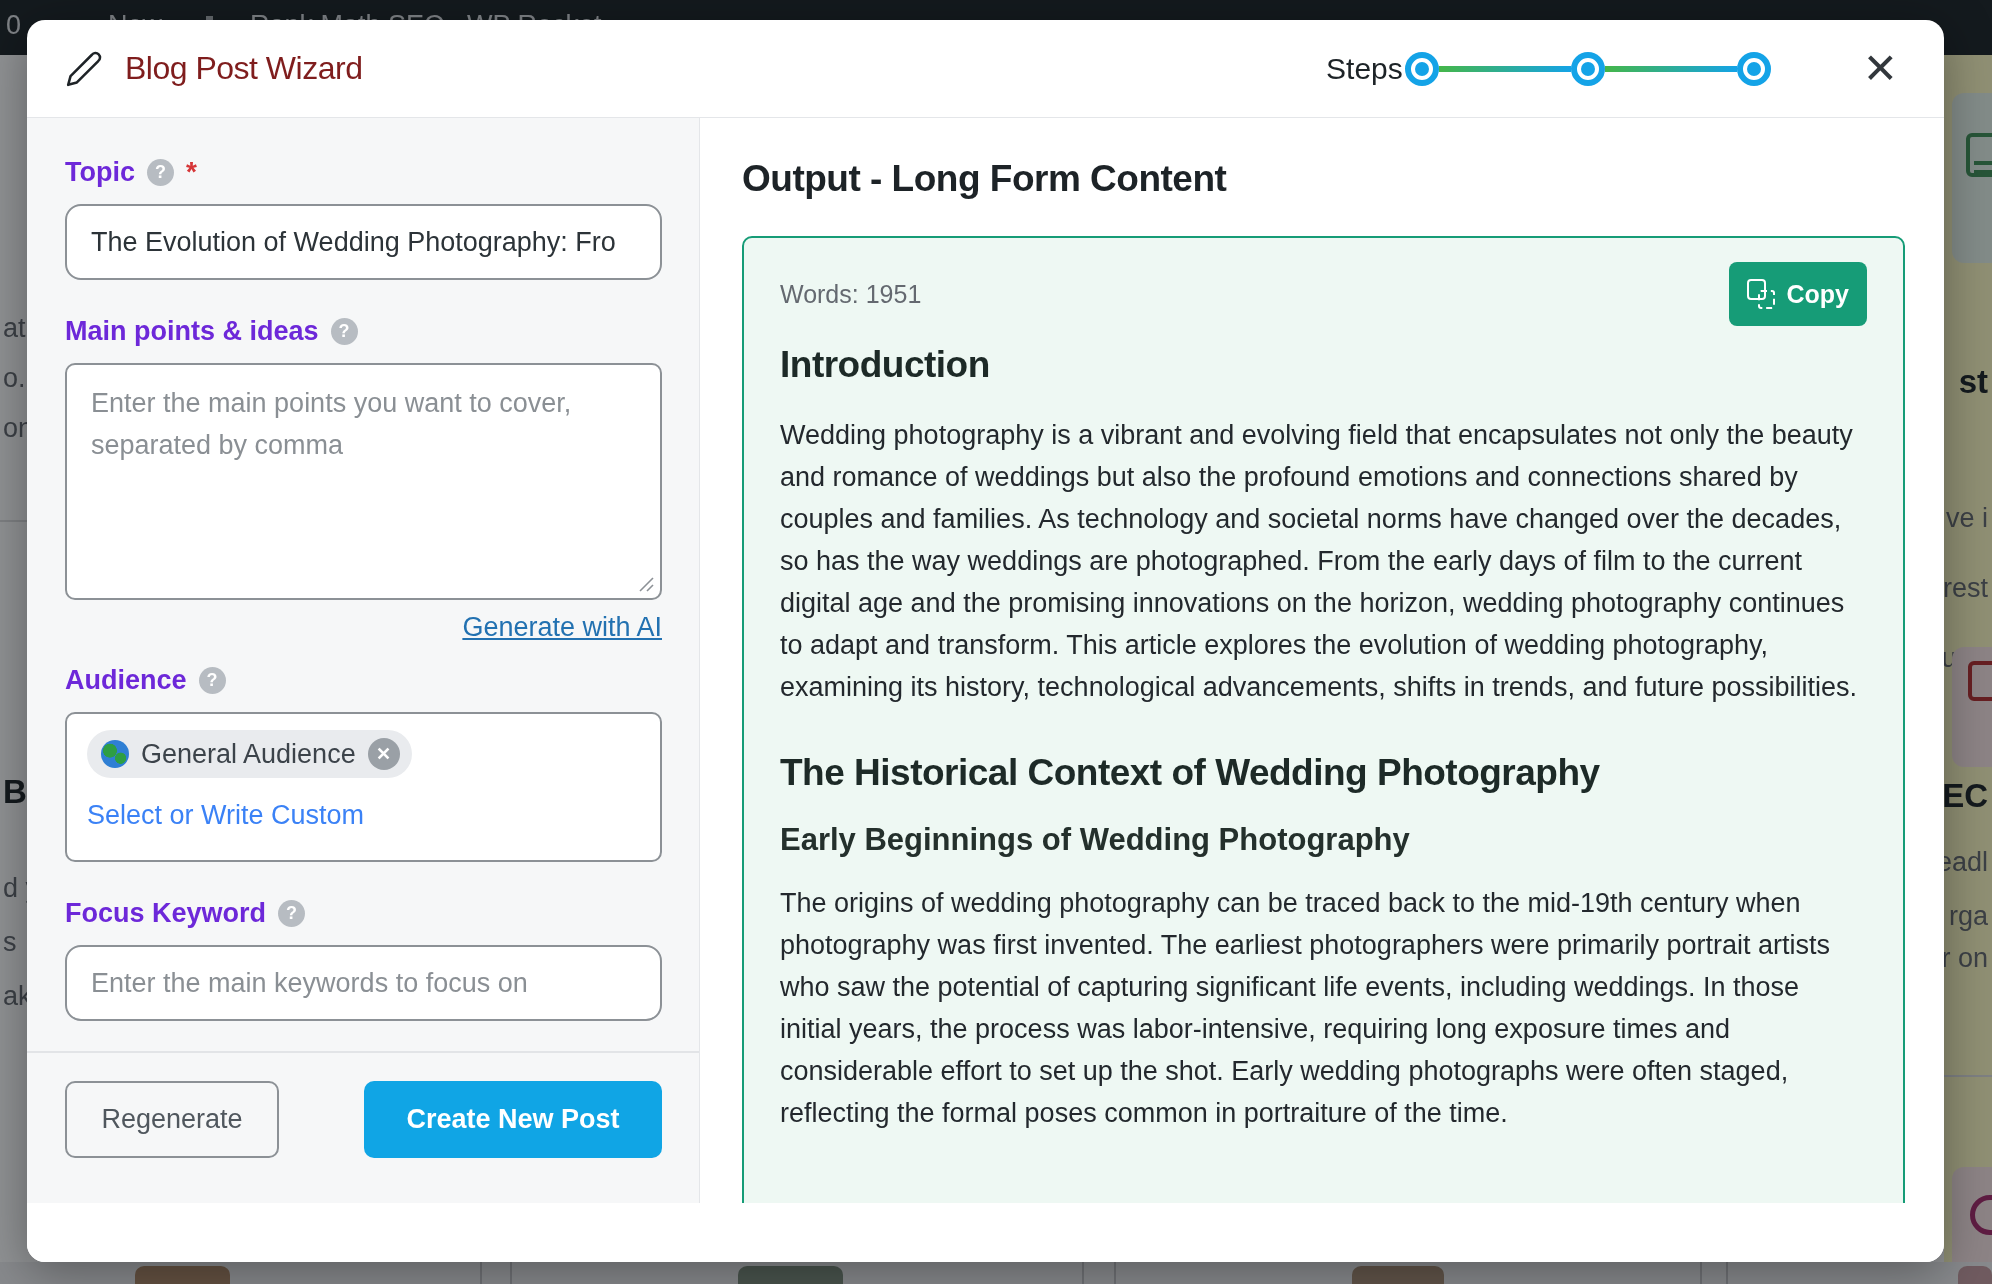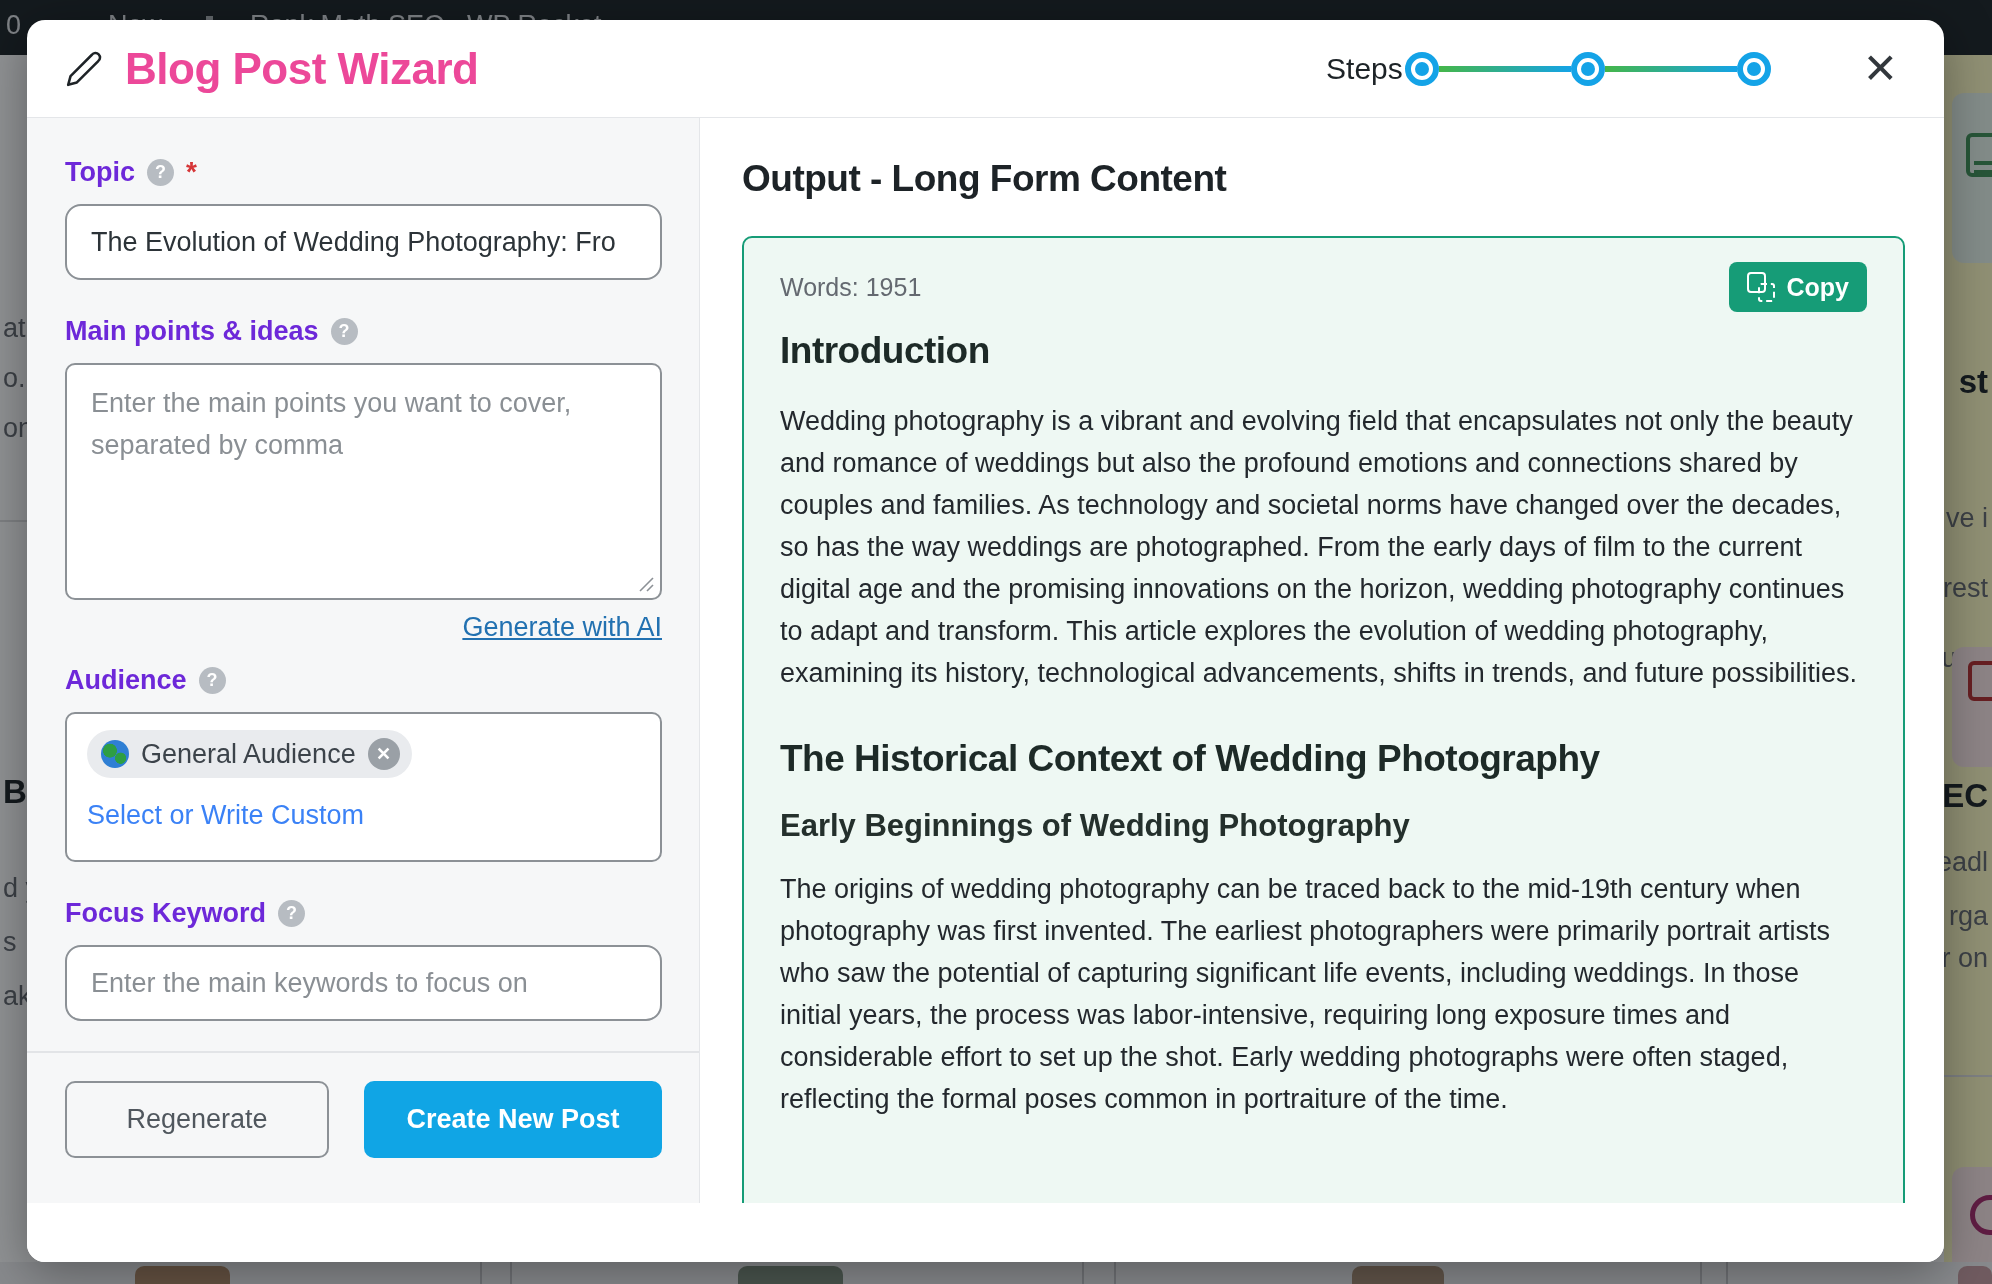--- a/index.html
+++ b/index.html
@@ -44,21 +44,21 @@
   .overlay { position:absolute; inset:0; background:rgba(12,16,20,0.45); z-index:1; }
 
   
   .modal { position:absolute; left:27px; top:20px; width:1917px; height:1242px;
     background:#fff; border-radius:18px; z-index:2; overflow:hidden;
     box-shadow:0 10px 50px rgba(0,0,0,0.35); display:flex; flex-direction:column; }
 
   .modal-header { height:98px; flex:0 0 98px; display:flex; align-items:center;
     padding:0 40px 0 38px; border-bottom:1px solid #e4e6e9; }
   .pencil-icon { width:38px; height:38px; margin-right:22px; flex:0 0 auto; }
-  .modal-title { font-size:44px; font-weight:bold; color:#ec4899; letter-spacing:-0.5px; }
+  .modal-title { font-size:32px; font-weight:normal; color:#7f1d1d; letter-spacing:-0.5px; }
   .header-spacer { flex:1; }
   .steps-wrap { display:flex; align-items:center; margin-right:86px; }
   .steps-label { font-size:30px; color:#1d2327; margin-right:2px; }
   .step-dot { width:34px; height:34px; border-radius:50%; border:6px solid #14a3e7;
     background:#fff; display:flex; align-items:center; justify-content:center; flex:0 0 auto; }
   .step-dot i { display:block; width:14px; height:14px; border-radius:50%; background:#14a3e7; }
   .step-link { width:132px; height:6px; background:linear-gradient(90deg,#45b649,#14a3e7); flex:0 0 auto; }
   .close-btn { font-size:42px; font-weight:300; color:#32373c; line-height:1;
     background:none; border:none; cursor:pointer; padding:0 6px; }
 
@@ -94,36 +94,36 @@
       radial-gradient(circle at 32% 38%, #2e9e44 0 26%, transparent 28%),
       radial-gradient(circle at 70% 65%, #2e9e44 0 20%, transparent 22%),
       #2f7fd4; }
   .aud-tag-label { font-size:27px; color:#3c434a; }
   .tag-remove { width:32px; height:32px; border-radius:50%; background:#9aa0a6; border:none;
     color:#fff; font-size:18px; font-weight:bold; display:flex; align-items:center;
     justify-content:center; cursor:pointer; }
   .aud-placeholder { font-size:27px; color:#3b82f6; margin-top:22px; }
   .panel-divider { border-top:2px solid #e2e4e7; margin:30px -38px 28px -38px; }
   .btn-row { display:flex; justify-content:space-between; width:597px; }
-  .btn-secondary { width:264px; height:77px; background:transparent; border:2px solid #8c9196;
+  .btn-secondary { width:214px; height:77px; background:transparent; border:2px solid #8c9196;
     border-radius:10px; font-size:27px; color:#50575e; cursor:pointer;
     font-family:"Liberation Sans", sans-serif; }
   .btn-primary { width:298px; height:77px; background:#10a5e5; border:none; border-radius:10px;
     font-size:27px; font-weight:bold; color:#fff; cursor:pointer;
     font-family:"Liberation Sans", sans-serif; }
 
   
   .right-panel { flex:1; padding:40px 39px 0 42px; overflow:hidden; }
   .output-heading { font-size:37px; font-weight:bold; color:#1d2327; letter-spacing:-0.5px; margin-bottom:36px; }
   .output-box { width:1163px; height:990px; background:#eef8f3; border:2px solid #169c77;
     border-radius:10px; padding:24px 36px 0 36px; overflow:hidden; }
   .output-top-row { display:flex; justify-content:space-between; align-items:center; margin-bottom:18px; }
   .word-count { font-size:25px; color:#646970; }
   .copy-btn { display:flex; align-items:center; gap:12px; background:#169c77; border:none;
-    border-radius:8px; padding:10px 18px; color:#fff; font-size:25px; font-weight:bold;
+    border-radius:8px; padding:17px 18px; color:#fff; font-size:25px; font-weight:bold;
     cursor:pointer; font-family:"Liberation Sans", sans-serif; }
   .copy-icon { position:relative; width:28px; height:30px; flex:0 0 auto; }
   .copy-icon .front { position:absolute; left:0; top:0; width:19px; height:21px;
     border:2.5px solid #fff; border-radius:4px; }
   .copy-icon .back { position:absolute; right:0; bottom:0; width:17px; height:19px;
     border:2px dashed #fff; border-radius:3px; }
   .out-h2 { font-size:37px; font-weight:bold; color:#1d2a27; letter-spacing:-0.5px;
     margin:14px 0 28px 0; }
   .out-h2.spaced { margin-top:44px; }
   .out-h3 { font-size:31px; font-weight:600; color:#24302c; margin:10px 0 24px 0; }

